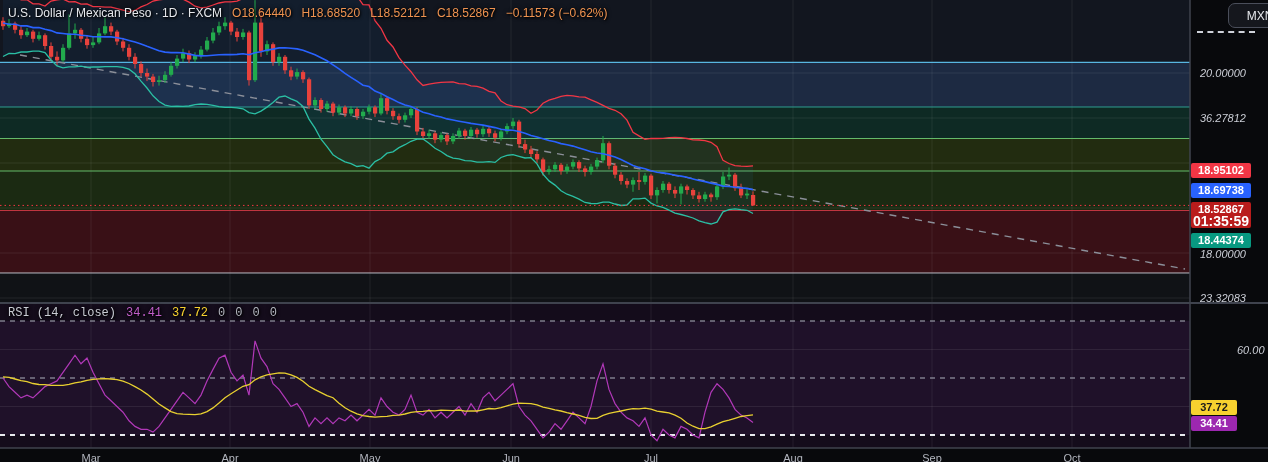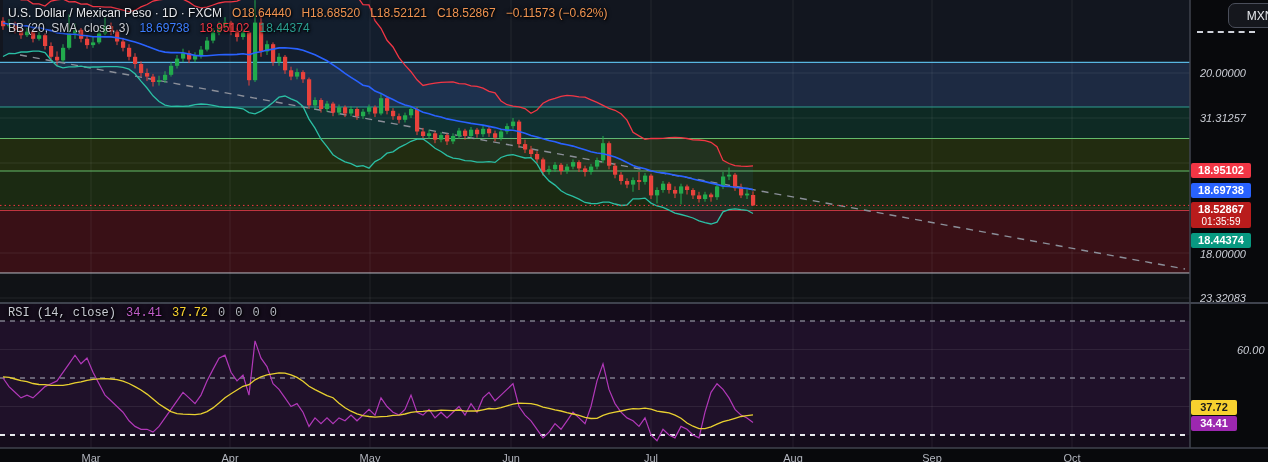--- a/index.html
+++ b/index.html
@@ -7,21 +7,21 @@
        font-family:"Liberation Sans", sans-serif; -webkit-font-smoothing:antialiased;}
   #chart-svg{position:absolute;left:0;top:0;}
   .hdr{position:absolute;left:8px;font-size:12px;color:#e6e8ec;white-space:nowrap;
        text-shadow:0 0 4px #000,1px 1px 2px #000;z-index:5;}
   .hdr .tok{margin-left:10px;}
   .legend-lbl{color:#c9ccd3;}
   .rsi-row{top:306px;font-family:Liberation Mono, monospace;}
   .scale-label{position:absolute;left:1200px;font-size:11px;color:#cbced6;z-index:4;transform:translateY(-50%);font-style:italic;}
   .badge{position:absolute;left:1191px;width:60px;border-radius:2px;text-align:center;
          font-size:11px;font-weight:bold;z-index:6;padding:1px 0;line-height:13px;}
-  .badge .sub{font-size:10px;font-weight:normal;line-height:11px;}
+  .badge .sub{font-size:14px;font-weight:bold;line-height:11px;}
   .rsi-badge{width:46px;}
   .month{position:absolute;top:452px;font-size:11px;color:#b2b5be;transform:translateX(-50%);z-index:4;}
   #mxn-btn{position:absolute;left:1196px;top:3px;width:62px;height:23px;background:#15171d;
            border:1.5px solid #4a4e5a;border-radius:7px;color:#e6e8ec;font-size:12px;
            display:flex;align-items:center;justify-content:center;z-index:7;cursor:pointer;margin-left:32px;}
   #scale-dashes{position:absolute;left:1197px;top:31px;width:58px;border-top:2px dashed #cfd2da;z-index:6;}
 </style>
 </head>
 <body>
 
@@ -325,34 +325,31 @@
       <path d="M3.0 376.8L9.0 377.4L15.0 379.0L21.0 380.6L27.0 381.7L33.0 383.5L39.0 384.5L45.0 384.7L51.0 385.3L57.0 385.3L63.0 385.3L69.0 384.3L75.0 382.9L81.0 381.9L87.0 380.4L93.0 379.4L99.0 378.8L105.0 378.6L111.0 379.0L117.0 379.6L123.0 381.1L129.0 383.5L135.0 386.6L141.0 390.0L147.0 394.1L153.0 399.0L159.0 404.1L165.0 407.9L171.0 411.6L177.0 413.6L183.0 414.2L189.0 414.4L195.0 414.6L201.0 413.8L207.0 411.6L213.0 407.9L219.0 403.0L225.0 397.7L231.0 393.7L237.0 390.0L243.0 386.3L249.0 384.7L255.0 379.8L261.0 376.8L267.0 374.9L273.0 373.9L279.0 372.9L285.0 373.1L291.0 374.9L297.0 377.4L303.0 381.3L309.0 386.3L315.0 389.6L321.0 392.7L327.0 395.7L333.0 397.7L339.0 403.2L345.0 407.7L351.0 411.2L357.0 413.8L363.0 415.7L369.0 416.5L375.0 417.1L381.0 416.7L387.0 416.3L393.0 415.3L399.0 415.1L405.0 414.0L411.0 412.4L417.0 411.6L423.0 411.4L429.0 410.6L435.0 410.8L441.0 410.2L447.0 410.4L453.0 410.6L459.0 410.0L465.0 411.2L471.0 411.0L477.0 411.0L483.0 409.8L489.0 408.5L495.0 408.9L501.0 407.7L507.0 405.9L513.0 404.1L519.0 403.2L525.0 403.4L531.0 403.6L537.0 404.9L543.0 407.1L549.0 408.3L555.0 409.8L561.0 411.0L567.0 412.6L573.0 414.0L579.0 415.3L585.0 417.3L591.0 418.5L597.0 418.3L603.0 415.3L609.0 413.4L615.0 412.2L621.0 411.0L627.0 409.6L633.0 408.7L639.0 408.9L645.0 408.1L651.0 409.1L657.0 411.2L663.0 412.0L669.0 412.8L675.0 415.1L681.0 418.3L687.0 423.0L693.0 426.2L699.0 428.7L705.0 428.7L711.0 426.9L717.0 424.2L723.0 421.6L729.0 420.1L735.0 418.3L741.0 416.5L747.0 415.7L753.0 414.8" fill="none" stroke="#e8d030" stroke-width="1.3"></path>
       <line x1="0" y1="303" x2="1268" y2="303" stroke="#3f434e" stroke-width="2"></line>
       <line x1="0" y1="448" x2="1268" y2="448" stroke="#3f434e" stroke-width="1.5"></line>
       <line x1="1190" y1="0" x2="1190" y2="448" stroke="#3f434e" stroke-width="1.5"></line>
     </svg>
 
   <div class="hdr" style="top:6px;">
     <span>U.S. Dollar / Mexican Peso · 1D · FXCM</span><span id="ohlc-tokens"><span class="tok" style="color: rgb(239, 147, 80);">O18.64440</span><span class="tok" style="color: rgb(239, 147, 80);">H18.68520</span><span class="tok" style="color: rgb(239, 147, 80);">L18.52121</span><span class="tok" style="color: rgb(239, 147, 80);">C18.52867</span><span class="tok" style="color: rgb(239, 147, 80);">−0.11573 (−0.62%)</span></span>
   </div>
 
-  <div class="hdr" style="top:21px;">
-    <span class="legend-lbl">BB (20, SMA, close, 3)</span><span id="bb-values"><span class="tok" style="color: rgb(61, 126, 255);">18.69738</span><span class="tok" style="color: rgb(242, 54, 69);">18.95102</span><span class="tok" style="color: rgb(42, 157, 143);">18.44374</span></span>
-  </div>
 
   <div class="hdr rsi-row">
     <span class="legend-lbl">RSI (14, close)</span><span id="rsi-values"><span class="tok" style="color: rgb(192, 94, 201);">34.41</span><span class="tok" style="color: rgb(247, 209, 47);">37.72</span><span class="tok" style="color: rgb(178, 181, 190);">0</span><span class="tok" style="color: rgb(178, 181, 190);">0</span><span class="tok" style="color: rgb(178, 181, 190);">0</span><span class="tok" style="color: rgb(178, 181, 190);">0</span></span>
   </div>
 
   <div id="mxn-btn">MXN</div>
   <div id="scale-dashes"></div>
 
   <div id="price-scale">
       <div class="scale-label" style="top: 73px;">20.00000</div>
-      <div class="scale-label" style="top: 118px;">31.31257</div>
+      <div class="scale-label" style="top: 118px;">36.27812</div>
       <div class="scale-label" style="top: 254px;">18.00000</div>
       <div class="scale-label" style="top: 298px;">23.32083</div>
       <div class="scale-label" style="top: 349.5px; padding-left: 37px;">60.00</div>
     </div>
   <div id="badges">
       <div class="badge" style="background: rgb(242, 54, 69); color: rgb(255, 255, 255); top: 162.5px;">18.95102</div>
       <div class="badge" style="background: rgb(41, 98, 255); color: rgb(255, 255, 255); top: 182.5px;">18.69738</div>
       <div class="badge" style="background: #b91c1c; color: rgb(255, 255, 255); top: 202px;">18.52867<div class="sub">01:35:59</div></div>
       <div class="badge" style="background: rgb(8, 153, 129); color: rgb(255, 255, 255); top: 232.5px;">18.44374</div>
       <div class="badge rsi-badge" style="background: rgb(247, 209, 47); color: rgb(26, 26, 26); top: 399.5px;">37.72</div>

